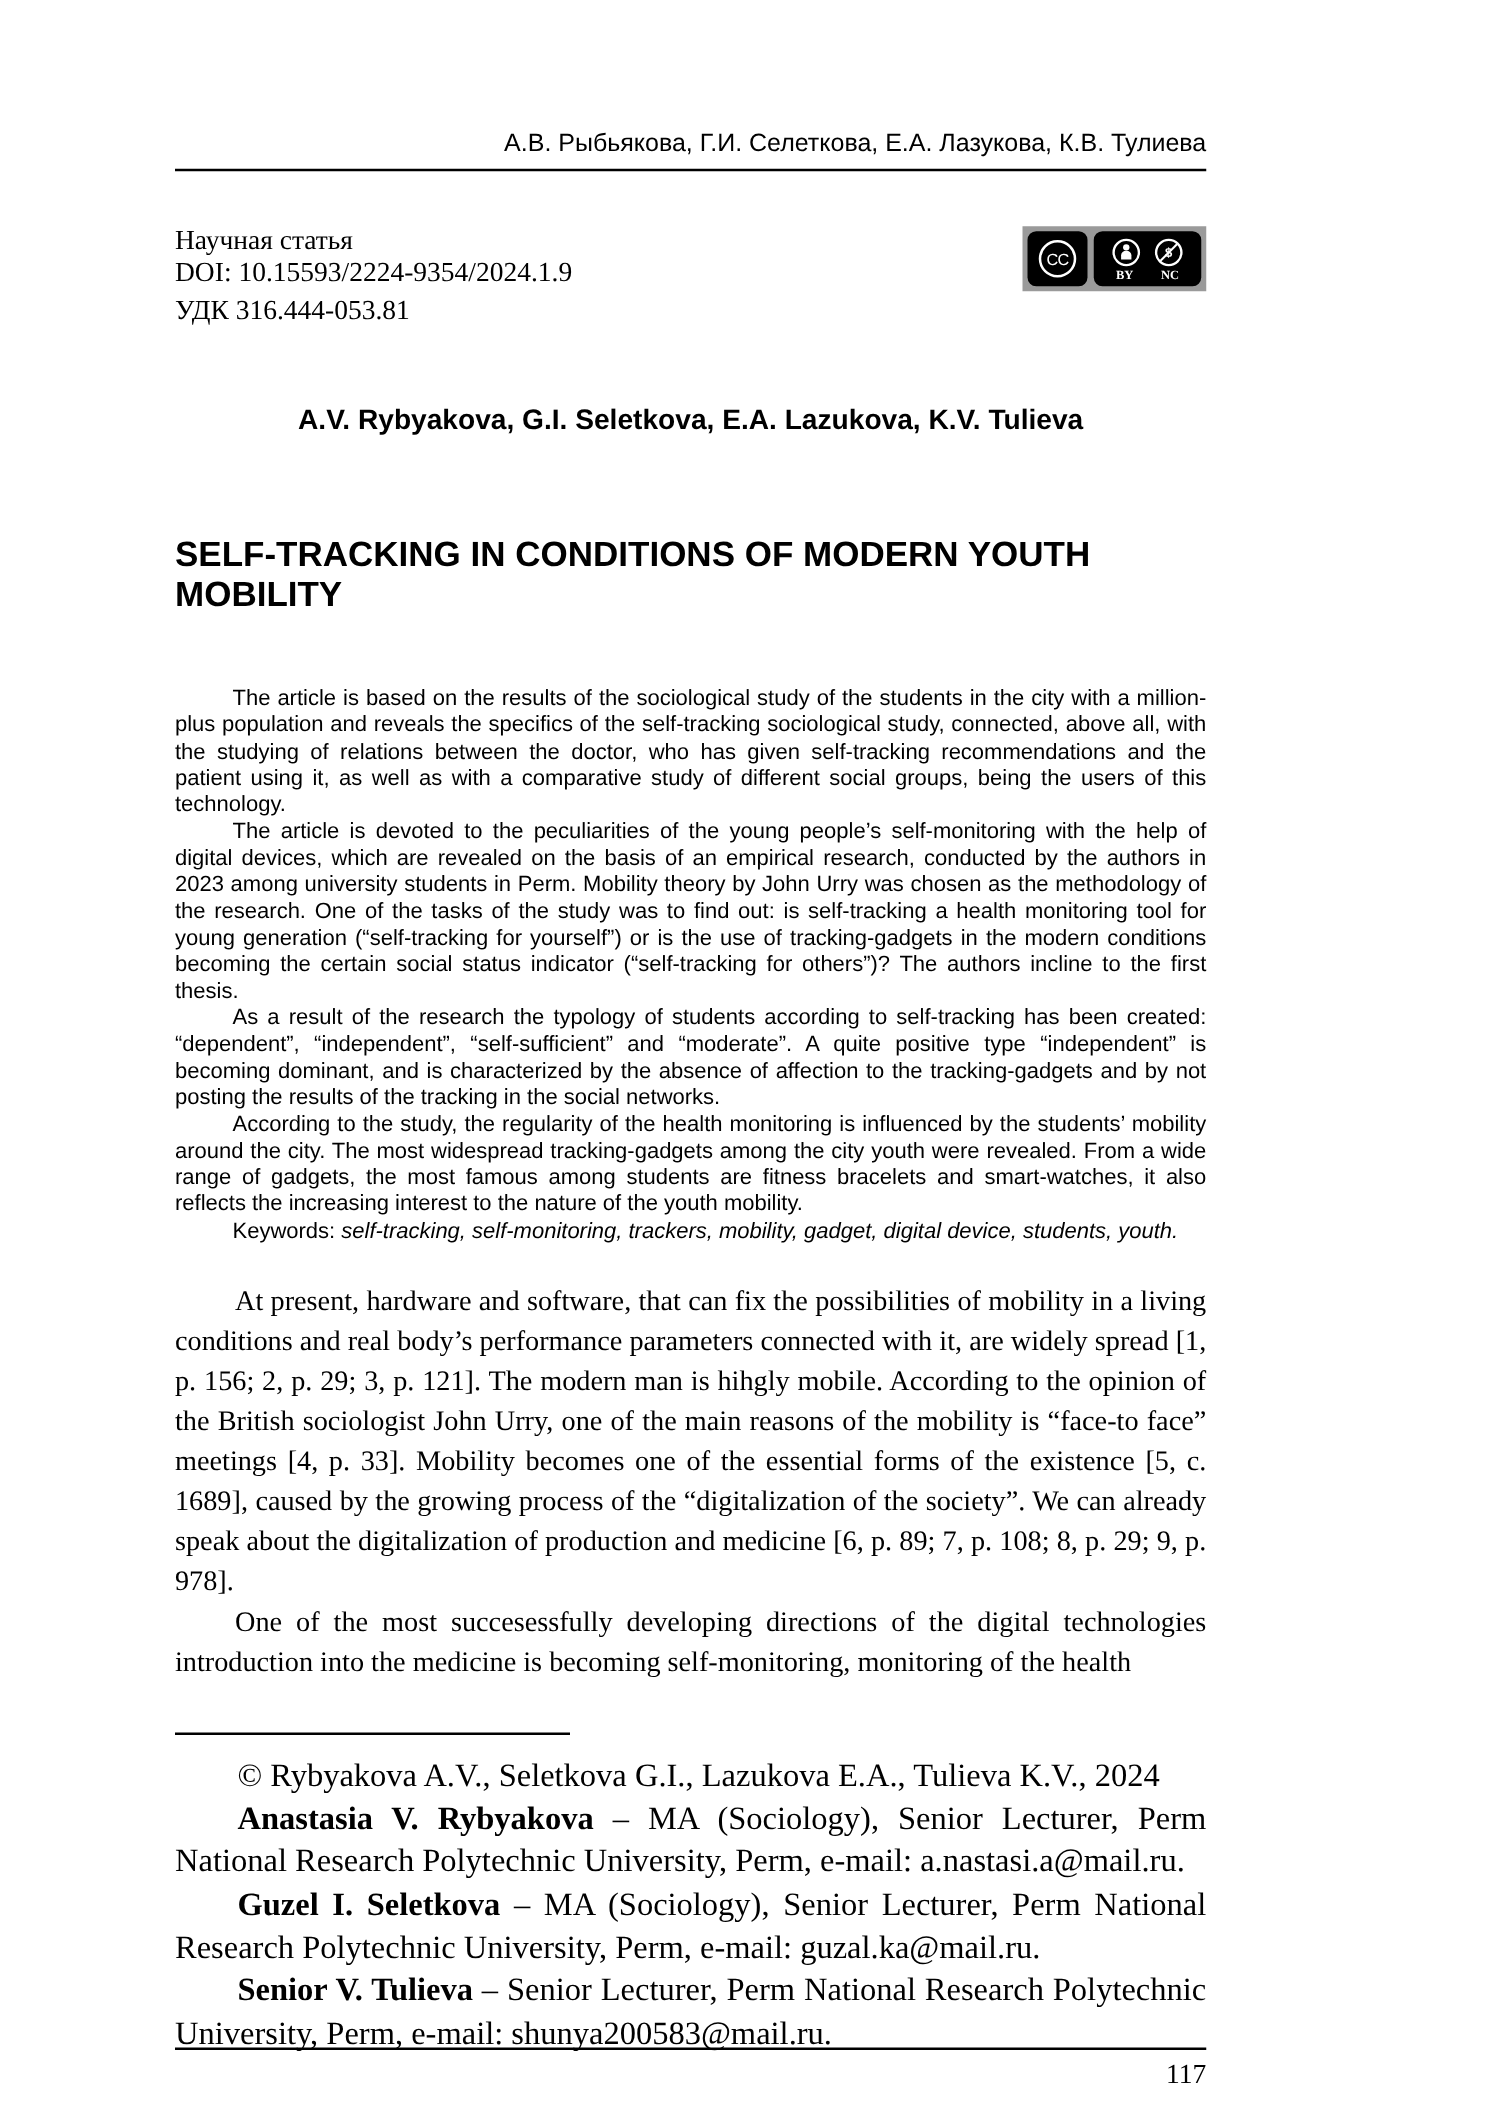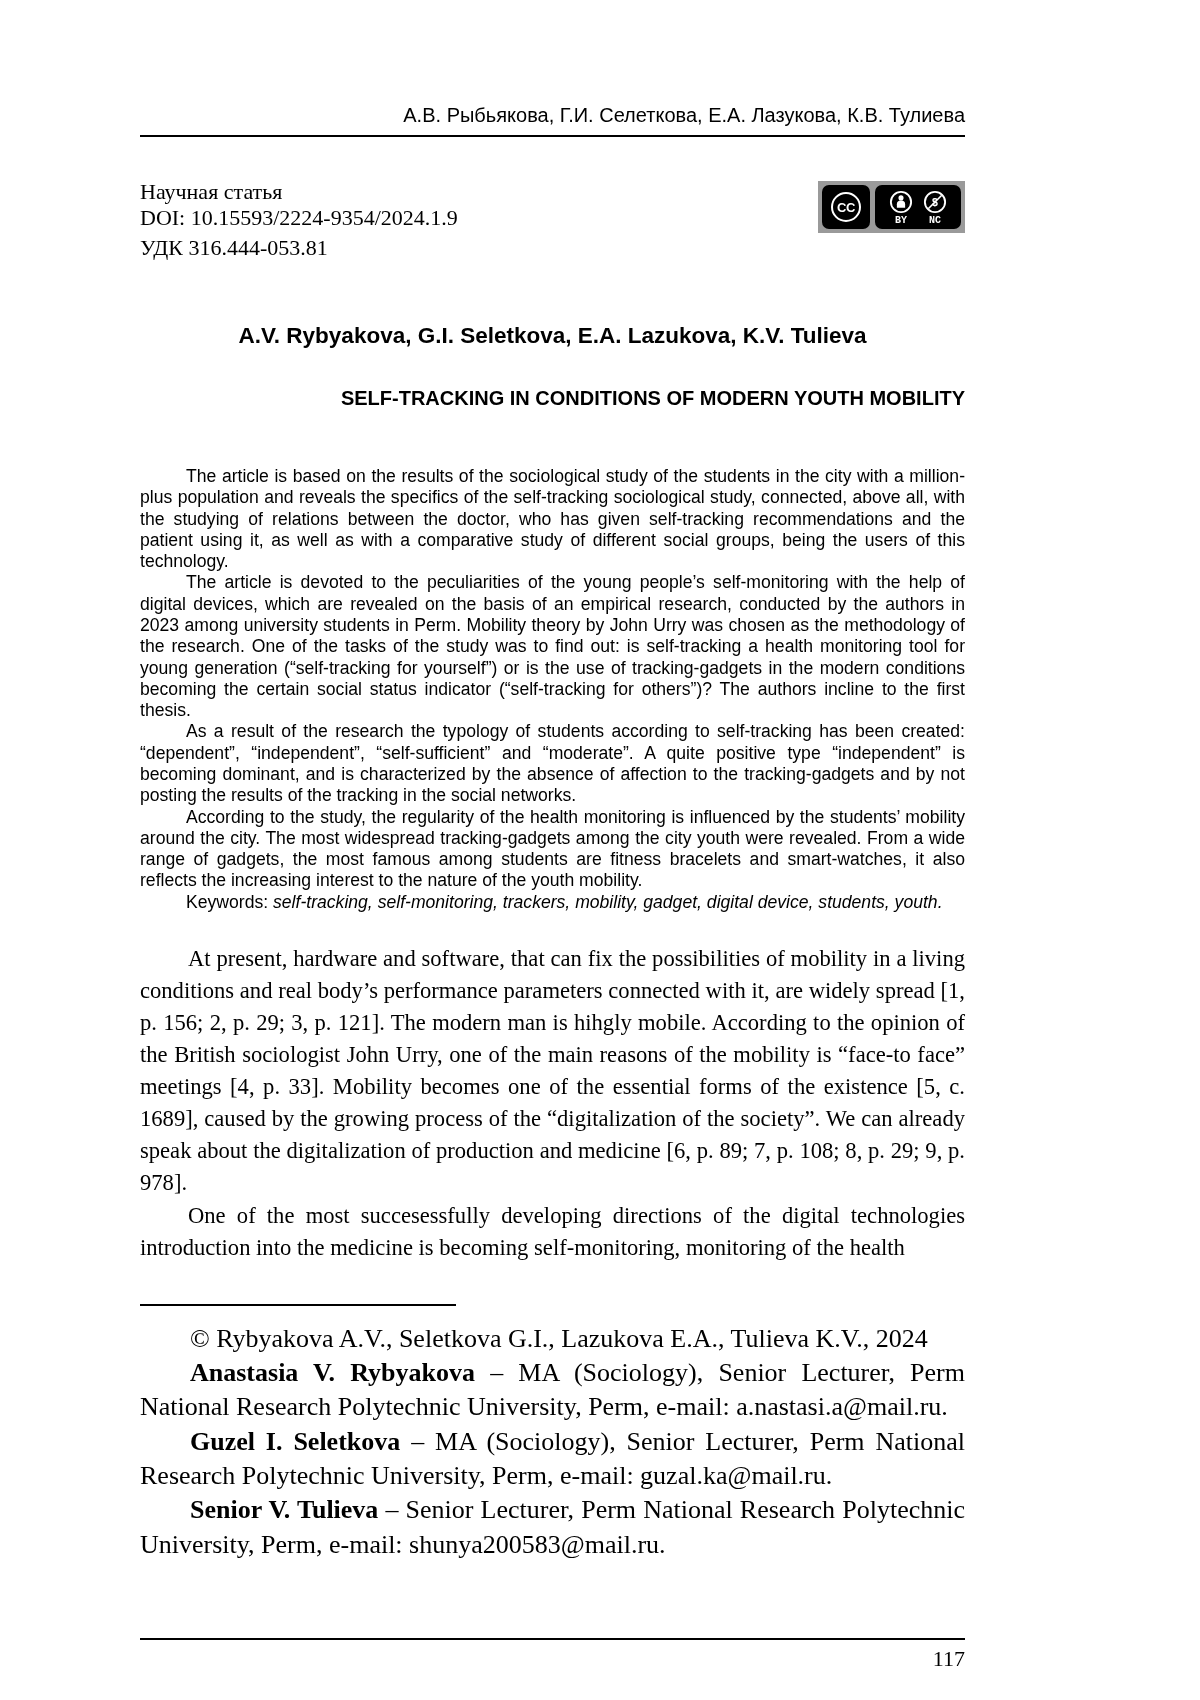--- a/index.html
+++ b/index.html
@@ -28,38 +28,38 @@
   
   .cc-badge {
     background: #9a9a9a; padding: 4px; display: flex; gap: 5px;
     margin-top: 2px;
   }
   .cc-box { background: #000; border-radius: 7px; display: flex; flex-direction: column; align-items: center; justify-content: center; }
   .cc-box.left { width: 48px; height: 44px; }
   .cc-box.right { width: 86px; height: 44px; padding-top: 2px; }
   .cc-circle {
     width: 30px; height: 30px; border: 2.5px solid #fff; border-radius: 50%;
-    color: #fff; font-family: "Liberation Sans", sans-serif; font-weight: bold;
+    color: #fff; font-family: "Liberation Sans", sans-serif; font-weight: normal;
     font-size: 13px; display: flex; align-items: center; justify-content: center;
     letter-spacing: -0.5px;
   }
   .cc-icons-row { display: flex; gap: 10px; }
   .cc-icon { width: 24px; height: 24px; display: block; }
   .cc-labels-row { display: flex; gap: 22px; margin-top: 1px; }
   .cc-labels-row span {
-    color: #fff; font-family: Liberation Mono, monospace; font-weight: bold; font-size: 10px;
+    color: #fff; font-family: Liberation Serif, serif; font-weight: bold; font-size: 10px;
   }
   
   .authors-line {
     font-family: Liberation Sans, sans-serif;
     font-weight: bold; font-size: 22.5px; text-align: center; margin-top: 62px;
   }
   .article-title {
     font-family: "Liberation Sans", "DejaVu Sans", sans-serif;
-    font-weight: bold; font-size: 20px; text-align: right; margin-top: 38px;
+    font-weight: bold; font-size: 28px; text-align: left; margin-top: 79px;
   }
   
   .abstract { margin-top: 56px; font-family: "Liberation Sans", "DejaVu Sans", sans-serif;
     font-size: 17.6px; line-height: 1.21; text-align: justify; }
   .abstract p { text-indent: 46px; }
   .keywords .kw-text { font-style: italic; }
   
   .body-text { margin-top: 30px; font-size: 22.6px; line-height: 1.42; text-align: justify; }
   .body-text p { text-indent: 48px; }
   

